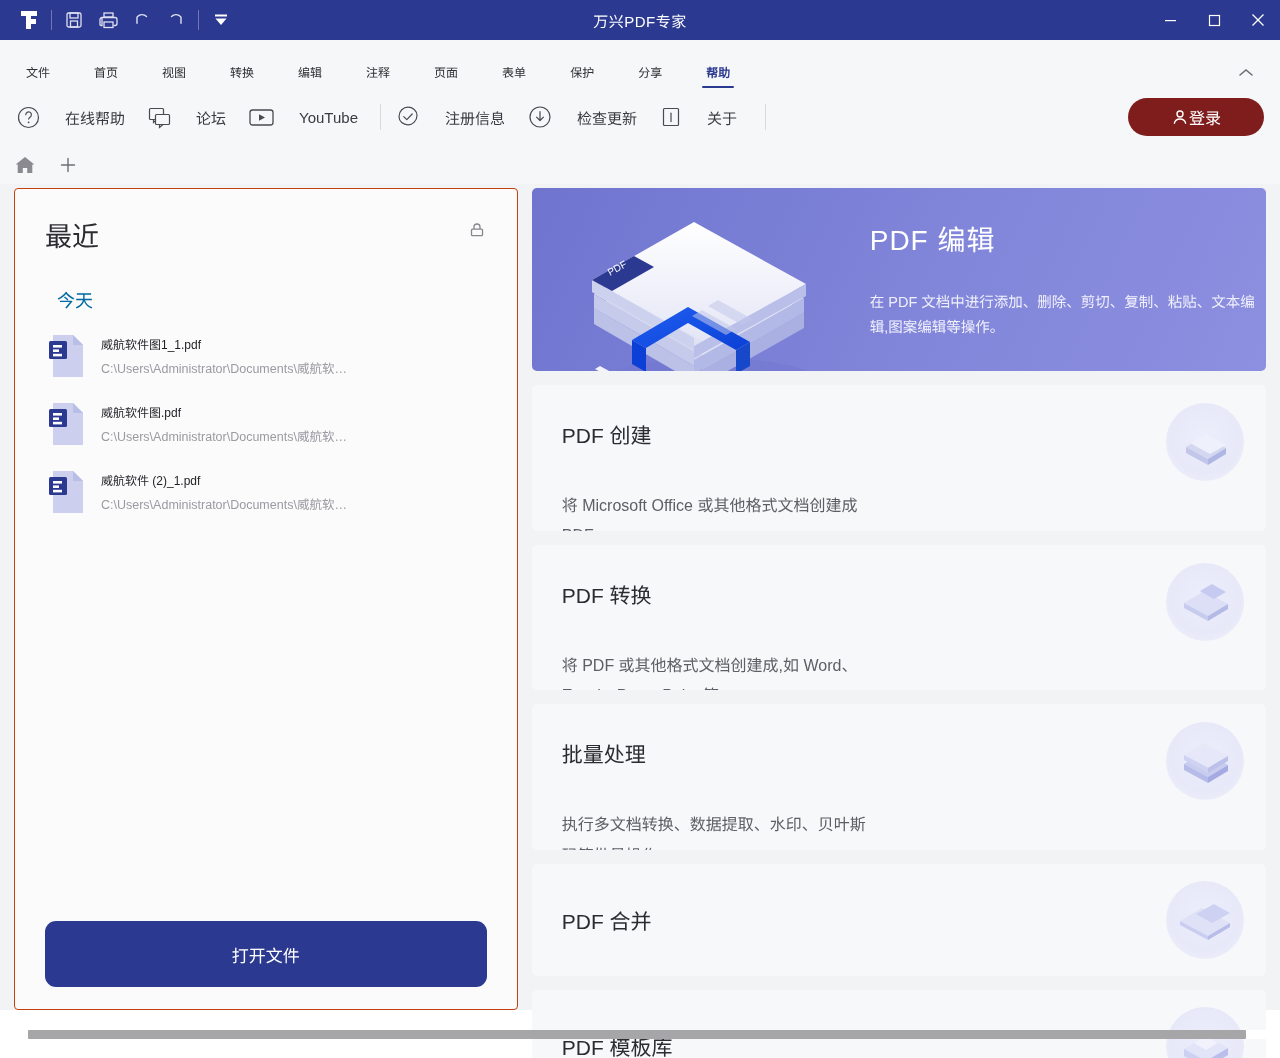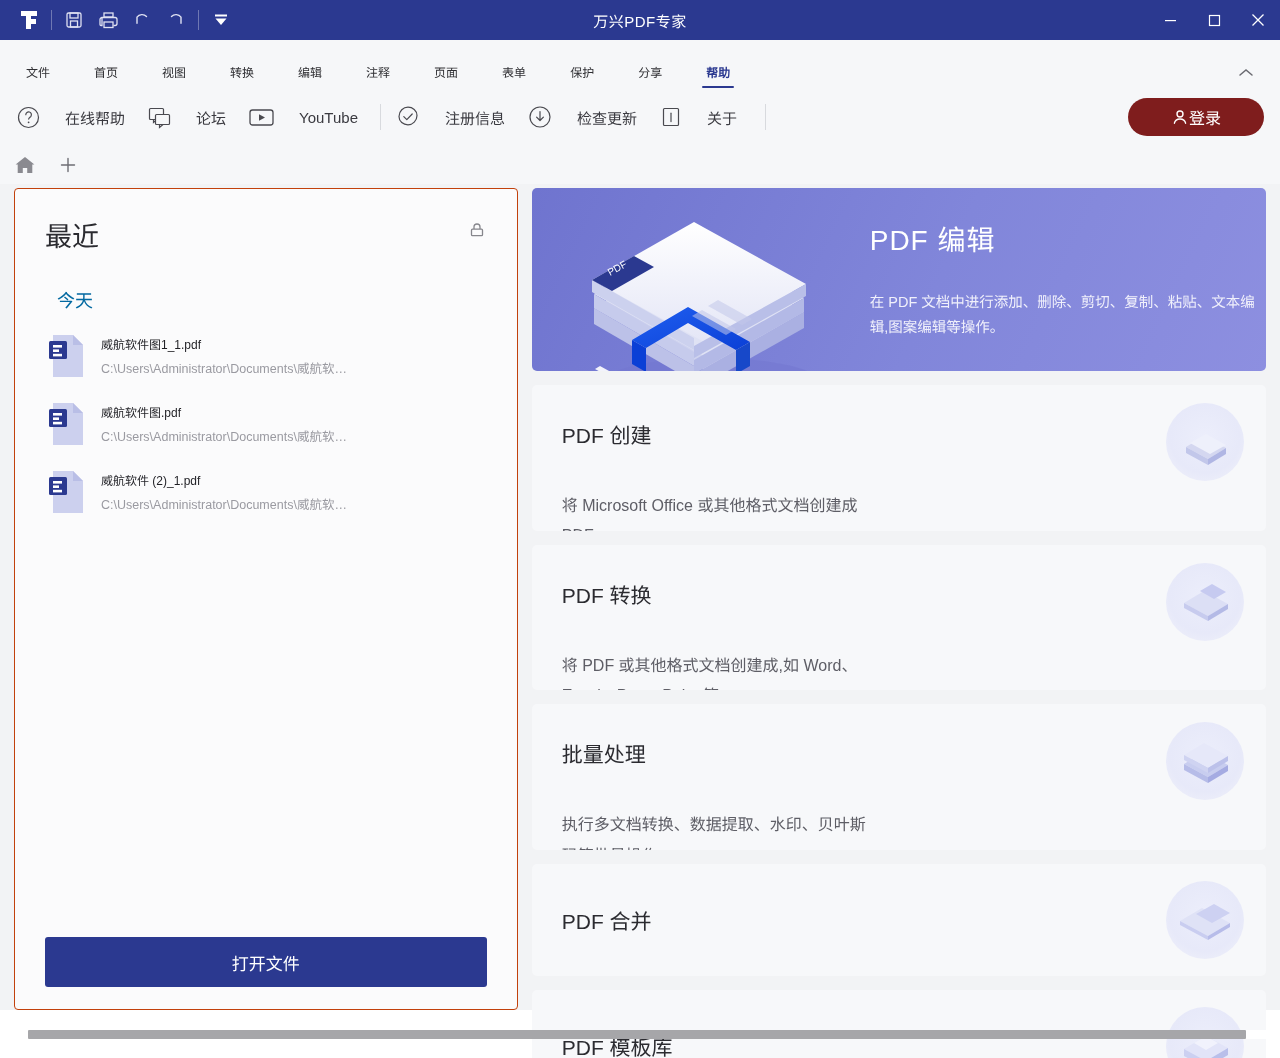--- a/index.html
+++ b/index.html
@@ -86,23 +86,23 @@
   .recent-title { font-size: 27px; color: #2b2b30; font-weight: 400; }
   .pin-icon { color: #86868c; padding-top: 6px; }
   .today { font-size: 18px; color: #0369a1; margin: 32px 0 10px 12px; }
   .file-list { display: flex; flex-direction: column; }
   .file-row { display: flex; align-items: flex-start; gap: 14px; padding: 11px 4px 11px 2px; border-radius: 4px; }
   .file-ico { flex: 0 0 40px; width: 40px; height: 46px; position: relative; }
   .file-meta { min-width: 0; padding-top: 2px; }
   .file-name { font-size: 12px; color: #1f1f24; white-space: nowrap; overflow: hidden; text-overflow: ellipsis; }
   .file-path { font-size: 12.5px; color: #9a9aa1; margin-top: 6px; white-space: nowrap; overflow: hidden; text-overflow: ellipsis; max-width: 340px; }
   .open-btn {
-    margin-top: auto; height: 50px; background: #2b3990; color: #fff;
+    margin-top: auto; height: 66px; background: #2b3990; color: #fff;
     font-size: 17px; display: flex; align-items: center; justify-content: center;
-    border-radius: 3px;
+    border-radius: 11px;
   }
 
   
   .cards { flex: 1 1 auto; display: flex; flex-direction: column; gap: 14px; min-width: 0; }
   .hero {
     height: 258px; border-radius: 5px; position: relative; overflow: hidden;
     background: linear-gradient(115deg,#6f74cf 0%, #8186da 55%, #8d8fe0 100%);
     display: flex; align-items: center;
   }
   .hero-art { width: 330px; height: 100%; position: relative; flex: 0 0 330px; }

